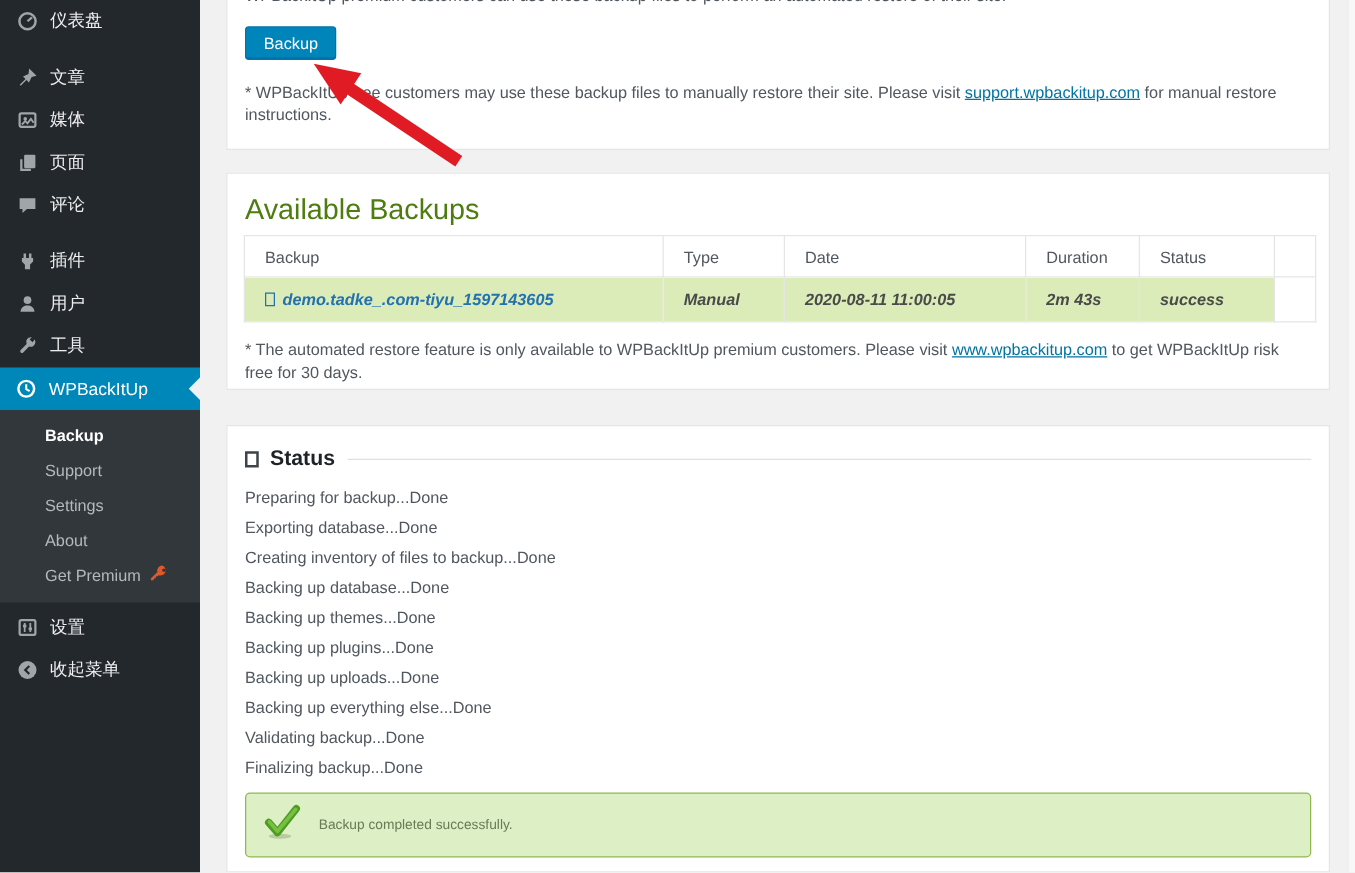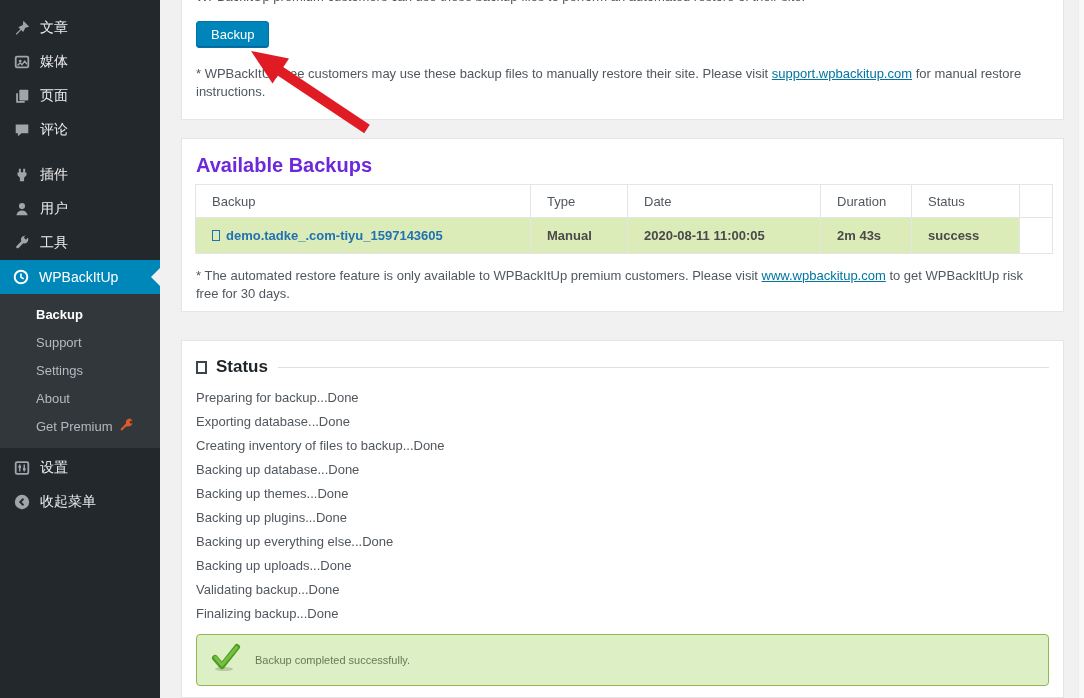--- a/index.html
+++ b/index.html
@@ -32,27 +32,27 @@
 
   .clip-line { height:9px; overflow:hidden; padding:0 14px; }
   .clip-line p { margin-top:-11px; font-size:13px; color:#50575e; }
 
   .btn-primary { display:inline-block; margin:12px 0 0 14px; background:#0085ba; border:1px solid #0073aa;
     color:#fff; font-size:13px; padding:5px 14px; border-radius:3px; cursor:pointer;
     box-shadow:inset 0 -1px 0 #006799; font-family:inherit; }
   .note { margin:17px 14px 0 14px; font-size:13px; color:#50575e; line-height:18px; max-width:830px; }
   .note a { color:#0074a2; text-decoration:underline; cursor:pointer; }
 
-  .panel-h2 { margin:15px 14px 7px 14px; font-size:20px; font-weight:bold; color:#6d28d9; }
+  .panel-h2 { margin:15px 14px 7px 14px; font-size:23px; font-weight:normal; color:#4d7c0f; }
 
   table.backups { border-collapse:collapse; margin:0 13px; width:857px; table-layout:fixed; background:#fff; }
   table.backups th, table.backups td { border:1px solid #e5e5e5; font-size:13px; text-align:left; overflow:hidden; white-space:nowrap; }
   table.backups th { height:33px; font-weight:400; color:#50575e; padding-left:16px; }
   table.backups td { height:36px; padding-left:16px; font-weight:bold; color:#4a4a4a; }
-  tr.row-green td { background:#dbecb9; }
+  tr.row-green td { background:#dbecb9;font-style:italic; }
   tr.row-green td.cell-empty { background:#fff; }
   .backup-link { color:#2271b1; cursor:pointer; font-weight:bold; }
   .tofu { display:inline-block; width:8px; height:11px; border:1px solid currentColor; margin-right:6px; vertical-align:-1px; }
 
   .status-head { display:flex; align-items:center; margin:16px 14px 4px 14px; }
   .tofu-lg { display:inline-block; width:11px; height:13px; border:2px solid #3c434a; margin-right:9px; }
   .status-title { font-size:17px; font-weight:bold; color:#1d2327; }
   .head-line { flex:1; height:1px; background:#e0e0e0; margin-left:10px; }
   .status-lines { list-style:none; margin:9px 14px 0 14px; }
   .status-lines li { font-size:13px; color:#50575e; line-height:24px; }
@@ -66,20 +66,29 @@
 
   .scroll-strip { position:absolute; right:0; top:0; width:6px; height:698px; background:#f8f8f8; border-left:1px solid #ececec; z-index:30; }
 </style>
 </head>
 <body>
 
 <div class="stage">
 
   <div class="sidebar">
 
+    <div class="menu-item">
+      <span class="icon">
+        <svg width="18" height="18" viewBox="0 0 20 20">
+            <circle cx="10" cy="10" r="7.2" fill="none" stroke="currentColor" stroke-width="2.2"></circle>
+            <path d="M10 10L14 6.5" stroke="currentColor" stroke-width="2" fill="none"></path>
+          </svg>
+      </span>
+      <span class="mlabel">仪表盘</span>
+    </div>
 
     <div class="menu-sep"></div>
 
     <div class="menu-item">
       <span class="icon">
         <svg width="18" height="18" viewBox="0 0 20 20">
             <path fill="currentColor" d="M11.5 2l6.5 6.5-4.3 1.1-2.4 4.9-2.2-2.2L4 17.4l-.9-.9 5.1-5.1L6 9.2l4.9-2.4z"></path>
           </svg>
       </span>
       <span class="mlabel">文章</span>
@@ -255,22 +264,22 @@
       <span class="status-title">Status</span>
       <span class="head-line"></span>
     </div>
     <ul class="status-lines">
       <li>Preparing for backup...Done</li>
       <li>Exporting database...Done</li>
       <li>Creating inventory of files to backup...Done</li>
       <li>Backing up database...Done</li>
       <li>Backing up themes...Done</li>
       <li>Backing up plugins...Done</li>
+      <li>Backing up uploads...Done</li>
       <li>Backing up everything else...Done</li>
-      <li>Backing up uploads...Done</li>
       <li>Validating backup...Done</li>
       <li>Finalizing backup...Done</li>
     </ul>
     <div class="success-box">
       <span class="check">
         <svg width="32" height="30" viewBox="0 0 32 30">
           <ellipse cx="14" cy="26" rx="9" ry="2" fill="#b9c9a0"></ellipse>
           <path d="M5 15 L12 23 L27 4" stroke="#4e9c22" stroke-width="6" fill="none" stroke-linecap="round" stroke-linejoin="round"></path>
           <path d="M5.5 14.5 L12 22 L26.5 4.5" stroke="#77c043" stroke-width="3" fill="none" stroke-linecap="round" stroke-linejoin="round"></path>
         </svg>

